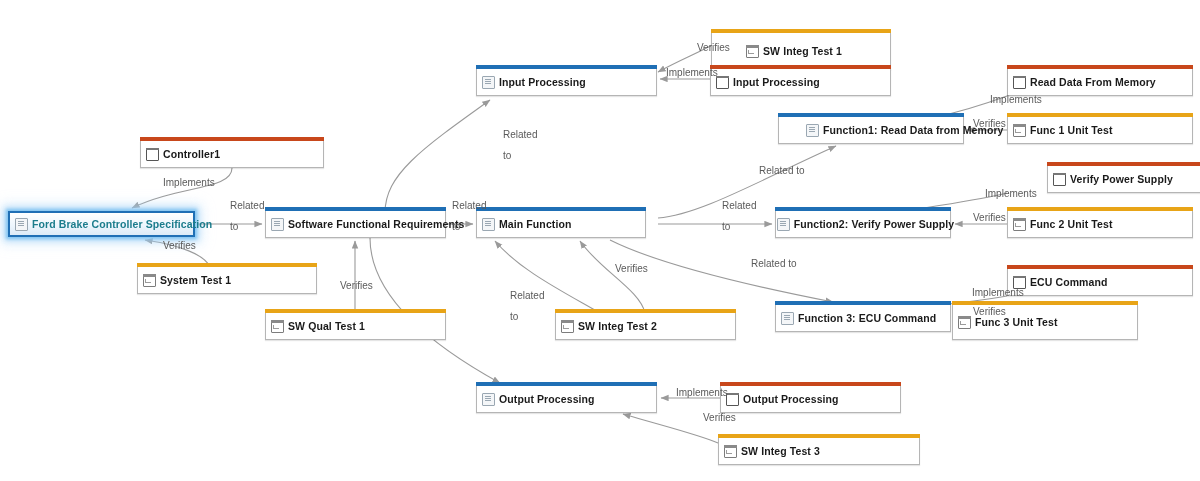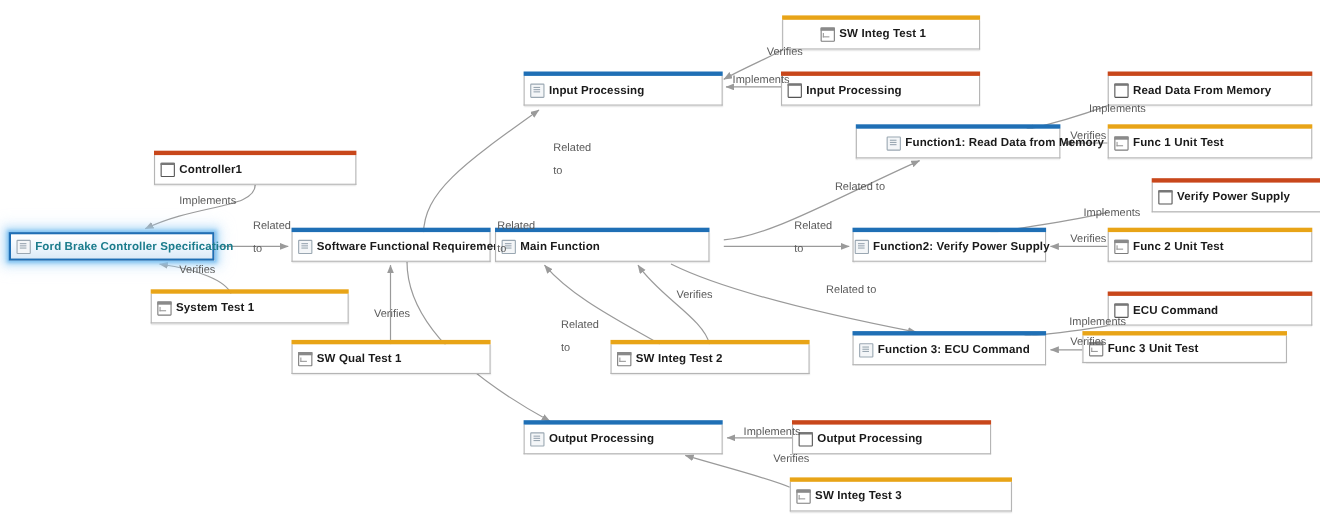--- a/index.html
+++ b/index.html
@@ -164,21 +164,21 @@
         <path d="M 355,313 L 355,241" fill="none" stroke="#9a9a9a" stroke-width="1.1" marker-end="url(#arrow)"></path>
         <path d="M 645,313 C 640,290 600,270 580,241" fill="none" stroke="#9a9a9a" stroke-width="1.1" marker-end="url(#arrow)"></path>
         <path d="M 600,313 C 560,290 520,270 495,241" fill="none" stroke="#9a9a9a" stroke-width="1.1" marker-end="url(#arrow)"></path>
         <path d="M 720,398 L 661,398" fill="none" stroke="#9a9a9a" stroke-width="1.1" marker-end="url(#arrow)"></path>
         <path d="M 718,443 C 700,435 660,425 623,414" fill="none" stroke="#9a9a9a" stroke-width="1.1" marker-end="url(#arrow)"></path>
         <path d="M 370,238 C 370,300 440,350 500,383" fill="none" stroke="#9a9a9a" stroke-width="1.1" marker-end="url(#arrow)"></path>
       </g>
   </svg>
 
   <div id="nodes">
-      <div class="node" style="left: 711px; top: 18px; width: 180px; height: 27px; padding-left: 34px;">
+      <div class="node" style="left: 711px; top: 33px; width: 180px; height: 37px; padding-left: 34px;">
         <div class="bar" style="background: rgb(232, 164, 23);"></div>
         <span class="icon icon-test"></span>
         <span class="nlabel">SW Integ Test 1</span>
       </div>
       <div class="node" style="left: 476px; top: 69px; width: 181px; height: 27px;">
         <div class="bar" style="background: rgb(31, 111, 181);"></div>
         <span class="icon icon-doc"></span>
         <span class="nlabel">Input Processing</span>
       </div>
       <div class="node" style="left: 710px; top: 69px; width: 181px; height: 27px;">
@@ -213,21 +213,21 @@
       </div>
       <div class="node selected" style="left: 8px; top: 211px; width: 187px; height: 26px;">
         <span class="icon icon-doc"></span>
         <span class="nlabel">Ford Brake Controller Specification</span>
       </div>
       <div class="node" style="left: 265px; top: 211px; width: 181px; height: 27px;">
         <div class="bar" style="background: rgb(31, 111, 181);"></div>
         <span class="icon icon-doc"></span>
         <span class="nlabel">Software Functional Requirements</span>
       </div>
-      <div class="node" style="left: 450px; top: 211px; width: 195px; height: 27px;">
+      <div class="node" style="left: 476px; top: 211px; width: 170px; height: 27px;">
         <div class="bar" style="background: rgb(31, 111, 181);"></div>
         <span class="icon icon-doc"></span>
         <span class="nlabel">Main Function</span>
       </div>
       <div class="node" style="left: 775px; top: 211px; width: 176px; height: 27px; justify-content: center;">
         <div class="bar" style="background: rgb(31, 111, 181);"></div>
         <span class="icon icon-doc"></span>
         <span class="nlabel">Function2: Verify Power Supply</span>
       </div>
       <div class="node" style="left: 1007px; top: 211px; width: 186px; height: 27px;">
@@ -243,21 +243,21 @@
       <div class="node" style="left: 1007px; top: 269px; width: 186px; height: 27px;">
         <div class="bar" style="background: rgb(200, 71, 27);"></div>
         <span class="icon icon-block"></span>
         <span class="nlabel">ECU Command</span>
       </div>
       <div class="node" style="left: 775px; top: 305px; width: 176px; height: 27px;">
         <div class="bar" style="background: rgb(31, 111, 181);"></div>
         <span class="icon icon-doc"></span>
         <span class="nlabel">Function 3: ECU Command</span>
       </div>
-      <div class="node" style="left: 984px; top: 305px; width: 186px; height: 25px;">
+      <div class="node" style="left: 952px; top: 305px; width: 186px; height: 35px;">
         <div class="bar" style="background: rgb(232, 164, 23);"></div>
         <span class="icon icon-test"></span>
         <span class="nlabel">Func 3 Unit Test</span>
       </div>
       <div class="node" style="left: 265px; top: 313px; width: 181px; height: 27px; text-align: center;">
         <div class="bar" style="background: rgb(232, 164, 23);"></div>
         <span class="icon icon-test"></span>
         <span class="nlabel">SW Qual Test 1</span>
       </div>
       <div class="node" style="left: 555px; top: 313px; width: 181px; height: 27px;">

